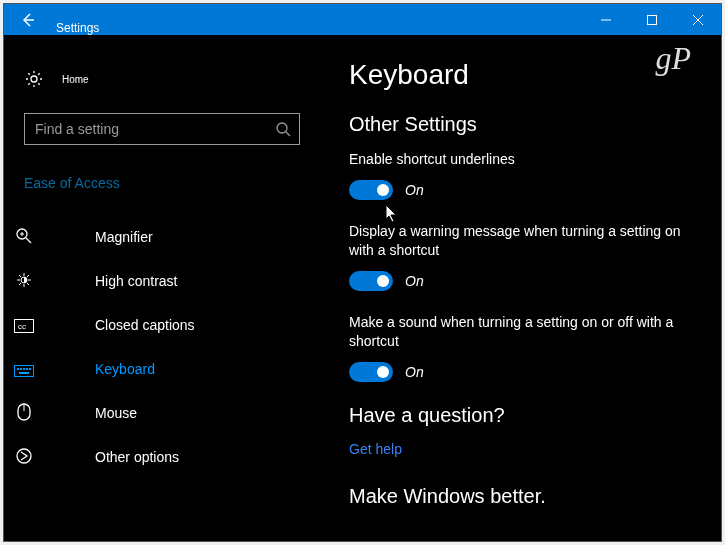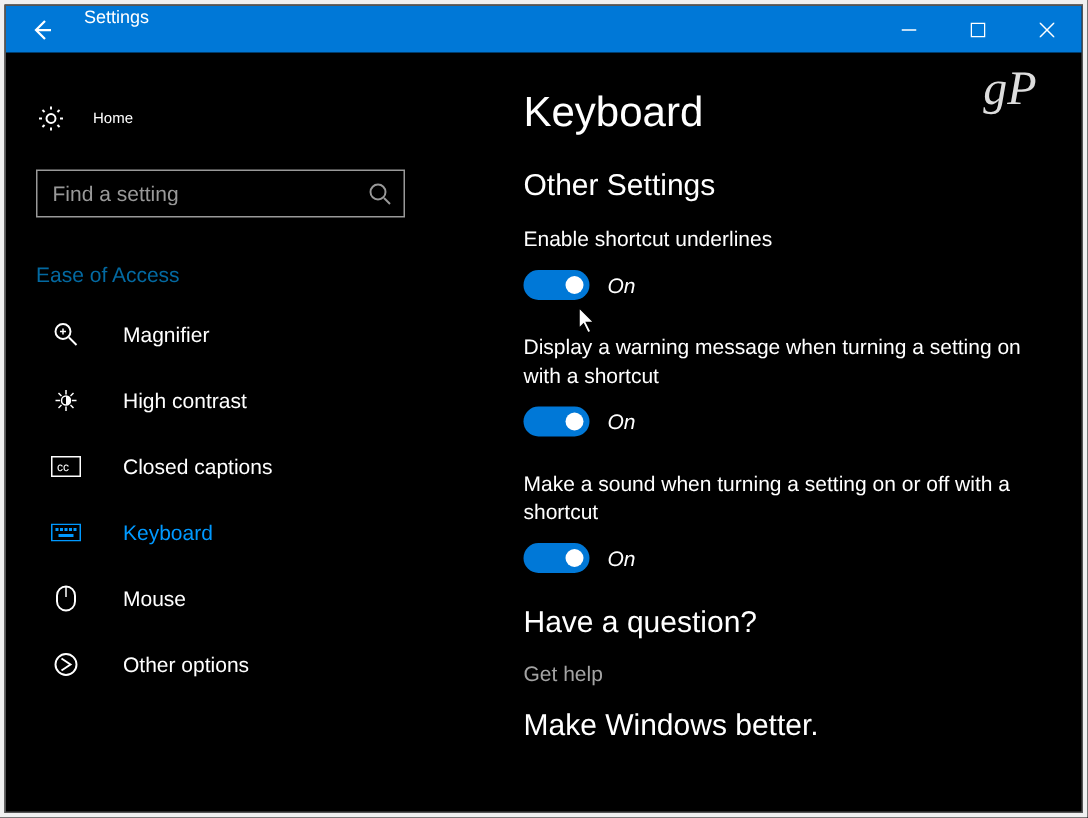--- a/index.html
+++ b/index.html
@@ -6,64 +6,64 @@
 body {
   width: 725px; height: 545px;
   font-family: "Segoe UI", Arial, sans-serif;
   background: #f0f0f0;
   overflow: hidden;
   position: relative;
 }
 .frame { position: absolute; inset: 3px; background: #000; border: 1px solid #555; }
 .titlebar {
   height: 31px; background: #0078d7;
-  display: flex; align-items: flex-start; color: #fff;
+  display: flex; align-items: flex-end; color: #fff;
 }
 .back-btn { width: 48px; height: 31px; display:flex; align-items:center; justify-content:center; }
 .title-text { font-size: 12px; padding-left: 4px; flex:1; }
 .win-controls { display:flex; }
 .win-btn { width:46px; height:31px; display:flex; align-items:center; justify-content:center; font-size:11px; font-family: "Segoe MDL2 Assets", Arial; }
 .content { position:absolute; top:31px; left:0; right:0; bottom:0; display:flex; color:#fff; }
 .sidebar { width: 335px; padding: 24px 0 0 0; }
 .home { display:flex; align-items:center; padding: 0 0 0 20px; height: 40px; margin-bottom: 14px;}
 .home .icon { width:20px; display:flex; justify-content:center; margin-right:18px;}
 .home-label { font-size: 10px; }
 .search-wrap { padding: 0 20px 20px 20px; }
 .search {
-  width: 246px; height: 32px; background: transparent;
+  width: 276px; height: 32px; background: transparent;
   border: 1px solid #999; display:flex; align-items:center;
 }
 .search input {
   flex:1; background:transparent; border:none; outline:none;
   color:#fff; font-size:14px; padding:0 10px;
 }
 .search input::placeholder { color:#999; }
 .search-icon { width:32px; display:flex; justify-content:center; }
 .group-header { color:#0369a1; font-size:14px; padding: 10px 20px 10px 20px; }
 .nav-item {
-  display:flex; align-items:center; height:44px;
-  padding-left:20px; font-size:14px; cursor:default;
+  display:flex; align-items:flex-end; height:44px;
+  font-size:14px; cursor:default;gap:33px;
 }
 .nav-item .icon { width:40px; margin-right:18px; display:flex; justify-content:center; align-items:center;}
 .nav-item.sel { color:#0099ff; }
 .main { flex:1; padding: 24px 20px 0 10px; overflow:hidden;}
 h1 { font-weight:300; font-size:28px; margin-bottom:22px;}
 h2 { font-weight:400; font-size:20px; margin-bottom:14px;}
 .setting-label { font-size:14px; margin-bottom:10px; line-height:1.4; }
 .toggle-row { display:flex; align-items:center; margin-bottom:22px;}
 .toggle {
   width:44px; height:20px; border-radius:10px; background:#0078d7;
   position:relative; margin-right:12px;
 }
 .toggle .knob {
   width:12px; height:12px; border-radius:50%; background:#fff;
   position:absolute; top:4px; right:4px;
 }
 .toggle-label { font-size:14px;font-style:italic;}
-.link { color:#a3a3a3; font-size:14px; margin-bottom:16px; display:block;}
+.link { color:#3b82f6; font-size:14px; margin-bottom:28px; display:block;}
 .watermark {
   position:absolute; top:36px; right:30px;
   font-family: Georgia, serif; font-size:32px; color:#ddd;
   font-style: italic;
 }
 .cursor {
   position:absolute; top:200px; left:381px; pointer-events:none;
 }
 svg { display:block; }
 </style>

